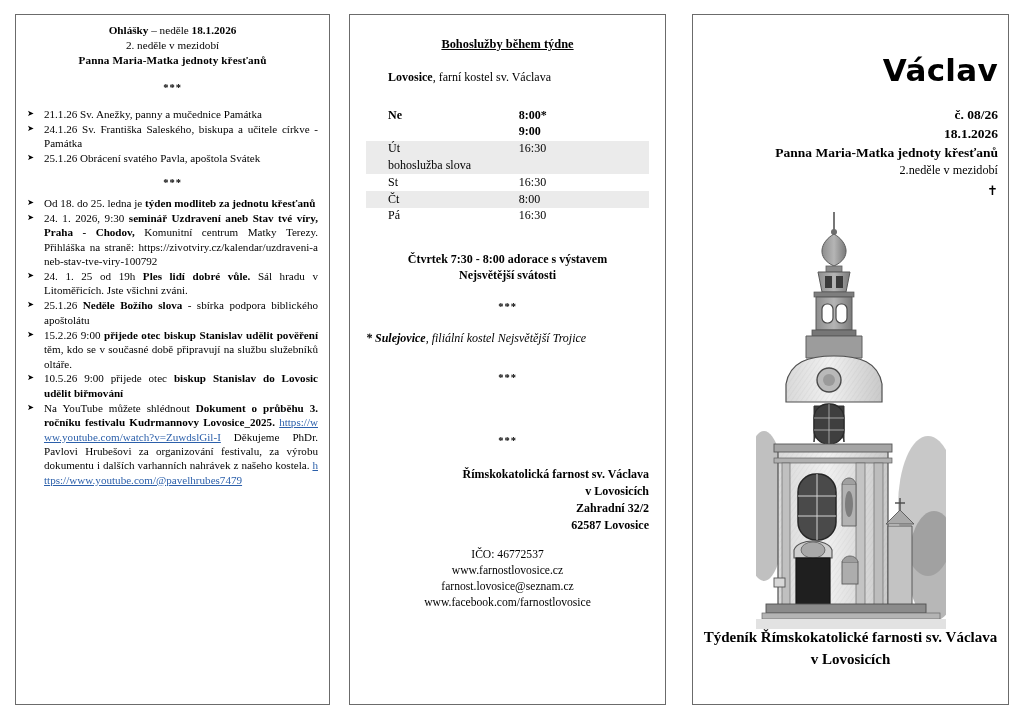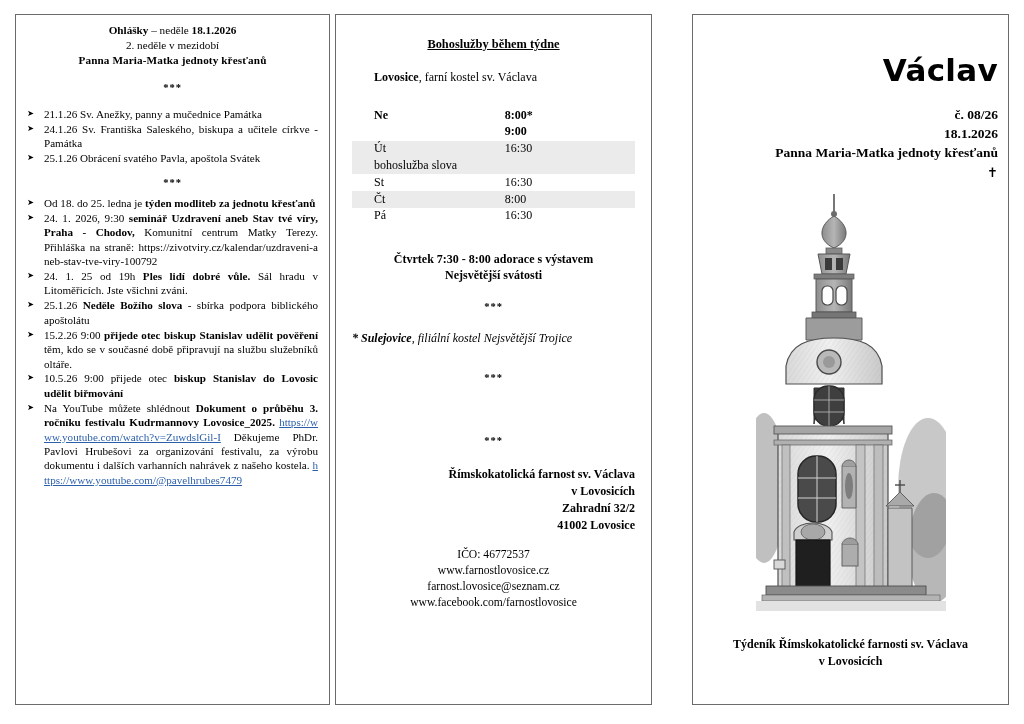--- a/index.html
+++ b/index.html
@@ -23,21 +23,21 @@
   .panel {
     position: absolute;
     top: 14px;
     height: 691px;
     border: 1.5px solid #6b6b6b;
     background: #fff;
     box-sizing: border-box;
     overflow: hidden;
   }
   #panel-left  { left: 15px;  width: 315px; }
-  #panel-mid   { left: 335px; width: 317px; }
+  #panel-mid   { left: 349px; width: 317px; }
   #panel-right { left: 692px; width: 317px; }
 
   
   .l-inner {
     padding: 8px 11px 0 11px;
   }
   .l-head {
     text-align: center;
     font-size: 11.2px;
     line-height: 1.33;
@@ -174,21 +174,21 @@
     height: 437px;
     display: flex;
     align-items: flex-end;
     justify-content: center;
   }
   .r-footer {
     position: absolute;
     left: 0; right: 0;
     bottom: 34px;
     text-align: center;
-    font-size: 12px;
+    font-size: 15px;
     font-weight: bold;
     line-height: 1.42;
   }
 </style>
 </head>
 <body>
 
 <div class="page">
 
   <div class="panel" id="panel-left">
@@ -301,21 +301,21 @@
 
 
       <div style="height:28px"></div>
       <div class="stars">***</div>
       <div style="height:20px"></div>
 
       <div class="m-addr">
         <div>Římskokatolická farnost sv. Václava</div>
         <div>v Lovosicích</div>
         <div>Zahradní 32/2</div>
-        <div>41002 Lovosice</div>
+        <div>62587 Lovosice</div>
       </div>
 
       <div style="height:14px"></div>
 
       <div class="m-contact">
         <div>IČO: 46772537</div>
         <div>www.farnostlovosice.cz</div>
         <div>farnost.lovosice@seznam.cz</div>
         <div>www.facebook.com/farnostlovosice</div>
       </div>
@@ -325,20 +325,21 @@
     </div>
   </div>
 
   <div class="panel" id="panel-right">
     <div class="r-inner">
       <div class="r-title">Václav</div>
       <div class="r-num">
         <div>č. 08/26</div>
         <div>18.1.2026</div>
         <div>Panna Maria-Matka jednoty křesťanů</div>
+        <div class="r-sub">2.neděle v mezidobí</div>
       </div>
       <div class="r-cross">✝</div>
 
       <div class="church-wrap">
         <svg width="190" height="430" viewBox="0 0 190 430">
           <defs>
             <linearGradient id="wallg" x1="0" y1="0" x2="1" y2="0">
               <stop offset="0%" stop-color="#d9d9d9"></stop>
               <stop offset="45%" stop-color="#f0f0f0"></stop>
               <stop offset="100%" stop-color="#c9c9c9"></stop>

